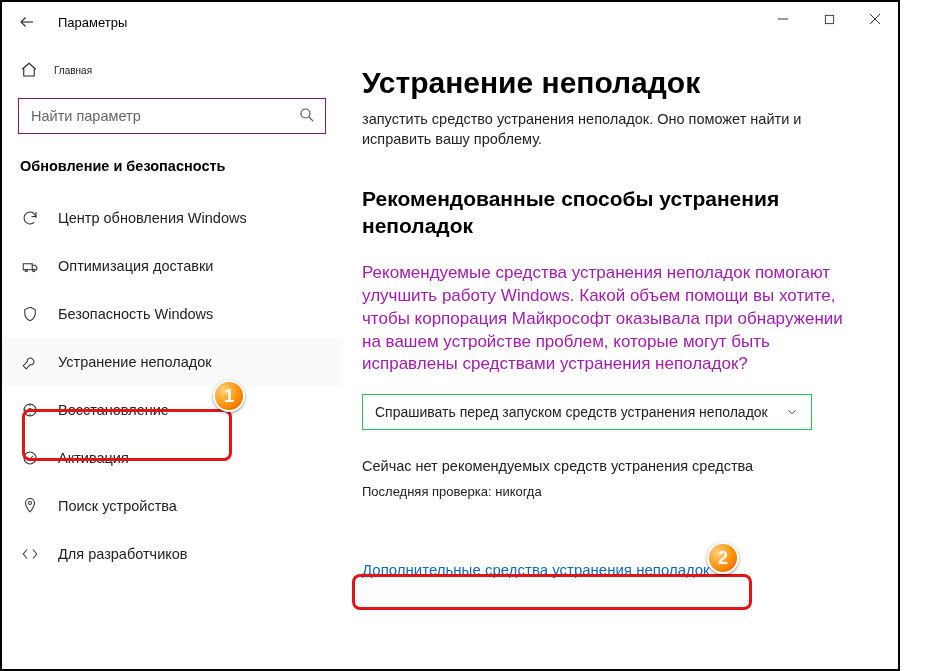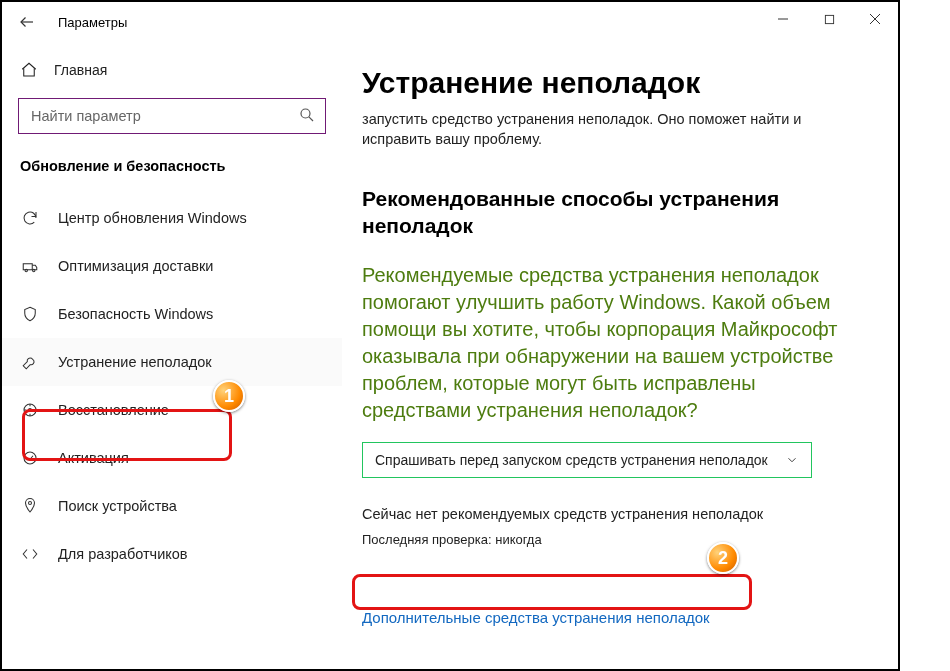--- a/index.html
+++ b/index.html
@@ -5,39 +5,39 @@
   * { box-sizing: border-box; margin: 0; padding: 0; font-family: "Segoe UI", Tahoma, sans-serif; }
   body { background: #fff; }
   .frame { width: 900px; height: 671px; border: 2px solid #000; position: relative; overflow: hidden; background: #fff; display: flex; flex-direction: column; }
   .titlebar { height: 40px; display: flex; align-items: center; padding: 0 6px; }
   .back-btn { width: 38px; height: 38px; display: flex; align-items: center; justify-content: center; color: #333; }
   .title-text { font-size: 13px; margin-left: 12px; color: #000; }
   .win-controls { position: absolute; top: 0; right: 0; display: flex; }
   .win-btn { width: 46px; height: 34px; display: flex; align-items: center; justify-content: center; color: #333; }
   .body-area { flex: 1; display: flex; overflow: hidden; }
   .sidebar { width: 340px; background: #fff; padding-top: 6px; display: flex; flex-direction: column; }
-  .home-row { display: flex; align-items: center; height: 44px; padding: 0 18px; gap: 16px; font-size: 14px; color: #222; }
+  .home-row { display: flex; align-items: center; height: 44px; padding: 0 18px; gap: 16px; font-size: 10px; color: #222; }
   .search-wrap { margin: 6px 16px 10px 16px; position: relative; }
   .search-input { width: 100%; height: 36px; border: 1px solid #701a75; padding: 0 36px 0 12px; font-size: 14.5px; color: #555; background: #fff; }
   .search-input::placeholder { color: #666; }
   .search-icon { position: absolute; right: 10px; top: 8px; color: #555; }
   .section-title { font-size: 14.5px; font-weight: 600; padding: 14px 18px 14px 18px; color: #000; }
   .nav-list { display: flex; flex-direction: column; margin-top: 6px; }
   .nav-item { display: flex; align-items: center; height: 48px; padding: 0 18px; gap: 18px; font-size: 14.5px; color: #222; cursor: pointer; }
   .nav-item .ic { width: 20px; display: flex; align-items: center; justify-content: center; color: #333; }
   .nav-item.selected { background: rgba(0,0,0,0.02); }
   .highlight-1 { position: absolute; left: 20px; top: 407px; width: 210px; height: 52px; border: 3px solid #e31414; border-radius: 8px; pointer-events: none; }
   .badge { position: absolute; width: 32px; height: 32px; border-radius: 50%; background: radial-gradient(circle at 30% 30%, #ffd27a, #ff8a00 60%, #cc5a00 100%); border: 2px solid #fff; box-shadow: 0 1px 3px rgba(0,0,0,0.5); display: flex; align-items: center; justify-content: center; color: #fff; font-weight: 700; font-size: 18px; pointer-events: none; }
   .badge-1 { left: 211px; top: 378px; }
   .badge-2 { left: 705px; top: 540px; }
   .main { flex: 1; padding: 24px 40px 20px 20px; overflow: hidden; }
   .main h1 { font-size: 30px; font-weight: 600; margin-bottom: 10px; color: #000; }
   .main .lead { font-size: 14.5px; color: #222; margin-bottom: 36px; max-width: 510px; line-height: 1.35; }
   .main h2 { font-size: 21px; font-weight: 600; color: #000; margin-bottom: 22px; max-width: 510px; line-height: 1.3; }
-  .main .desc { font-size: 20px; color: #4d7c0f; max-width: 510px; line-height: 1.35; margin-bottom: 18px; }
+  .main .desc { font-size: 17px; color: #a21caf; max-width: 510px; line-height: 1.35; margin-bottom: 18px; }
   .dropdown { width: 450px; height: 36px; border: 1px solid #22c55e; display: flex; align-items: center; padding: 0 12px; justify-content: space-between; font-size: 14px; color: #222; margin-bottom: 28px; }
   .status-line { font-size: 14.5px; color: #222; margin-bottom: 10px; }
   .status-sub { font-size: 13px; color: #222; margin-bottom: 44px; }
   .link { color: #1268c0; font-size: 15px; cursor: pointer; display: inline-block; }
   .link1 { margin-bottom: 28px; }
   .highlight-2 { position: absolute; left: 350px; top: 572px; width: 400px; height: 36px; border: 3px solid #e31414; border-radius: 8px; pointer-events: none; }
   svg { display: block; }
 </style>
 </head>
 <body>
@@ -179,21 +179,21 @@
       <h2>Рекомендованные способы устранения неполадок</h2>
       <p class="desc">Рекомендуемые средства устранения неполадок помогают улучшить работу Windows. Какой объем помощи вы хотите, чтобы корпорация Майкрософт оказывала при обнаружении на вашем устройстве проблем, которые могут быть исправлены средствами устранения неполадок?</p>
       <div class="dropdown">
         <span>Спрашивать перед запуском средств устранения неполадок</span>
         <span>
             <svg width="14" height="14" viewBox="0 0 24 24" fill="none" stroke="#333" stroke-width="1.6">
               <path d="M6 9l6 6 6-6"></path>
             </svg>
           </span>
       </div>
-      <div class="status-line">Сейчас нет рекомендуемых средств устранения неполадок</div>
+      <div class="status-line">Сейчас нет рекомендуемых средств устранения средства</div>
       <div class="status-sub">Последняя проверка: никогда</div>
       <br>
       <div class="link">Дополнительные средства устранения неполадок</div>
     </div>
   </div>
 
   <div class="highlight-1"></div>
   <div class="badge badge-1">
       <span>1</span>
     </div>

